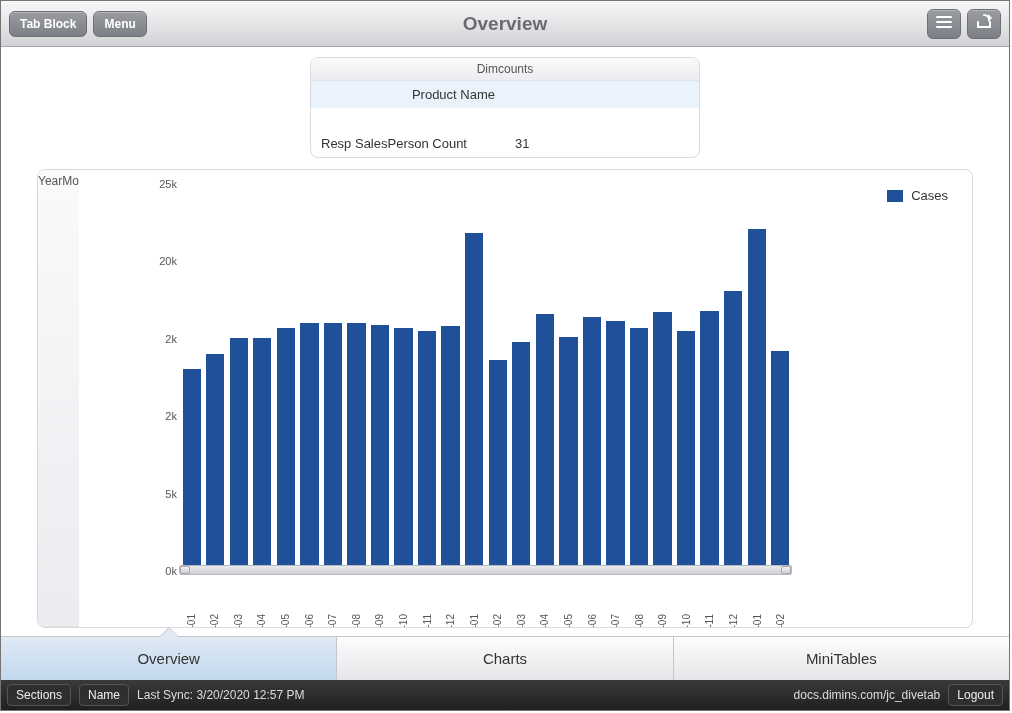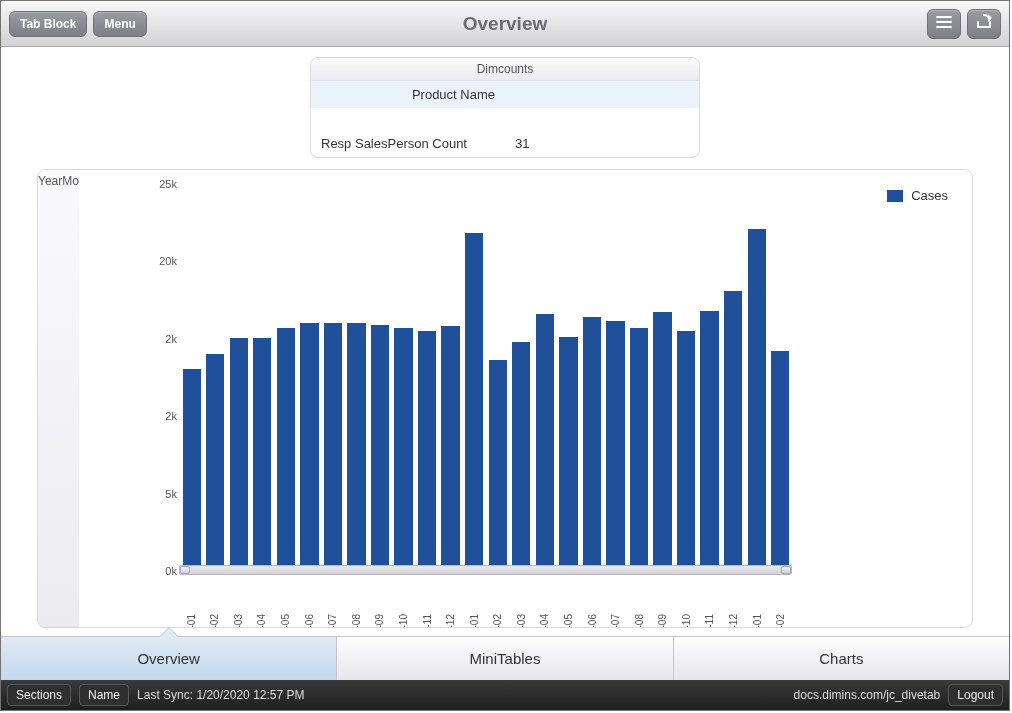--- a/index.html
+++ b/index.html
@@ -215,29 +215,29 @@
       </div>
     </div>
 
   </div>
 
   <div class="tabstrip" id="tabstrip">
       <div class="tab active">
         <span>Overview</span>
       </div>
       <div class="tab">
+        <span>Charts</span>
+      </div>
+      <div class="tab">
         <span>MiniTables</span>
-      </div>
-      <div class="tab">
-        <span>Charts</span>
       </div>
     </div>
 
   <div class="statusbar">
     <button class="sb-btn">Sections</button>
     <button class="sb-btn">Name</button>
-    <span class="sb-text">Last Sync: 1/20/2020 12:57 PM</span>
+    <span class="sb-text">Last Sync: 3/20/2020 12:57 PM</span>
     <span class="sb-spacer"></span>
     <span class="sb-text">docs.dimins.com/jc_divetab</span>
     <button class="sb-btn">Logout</button>
   </div>
 
 </div>
 
 </body></html>

